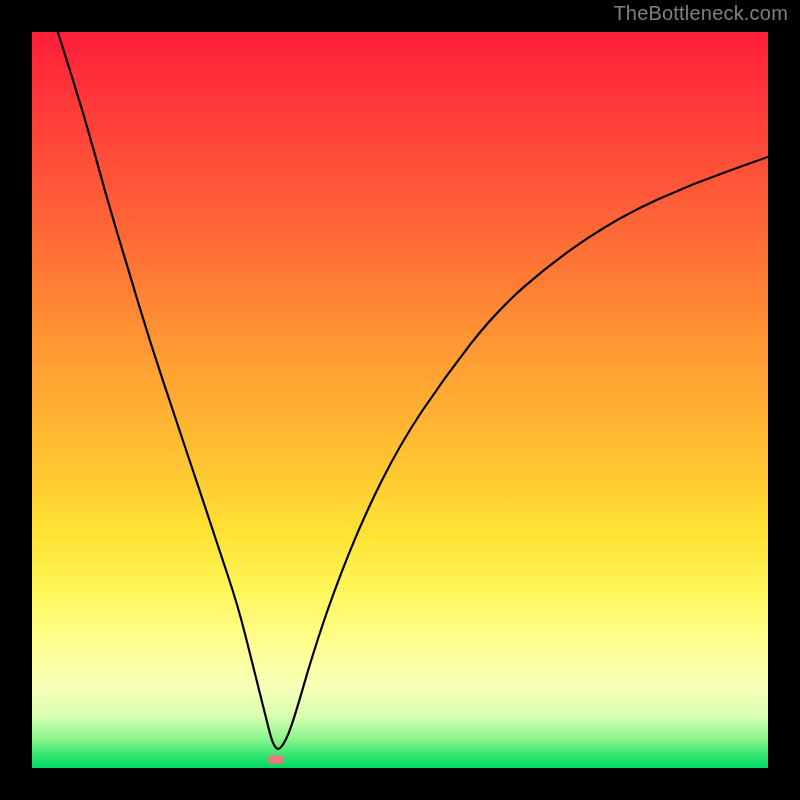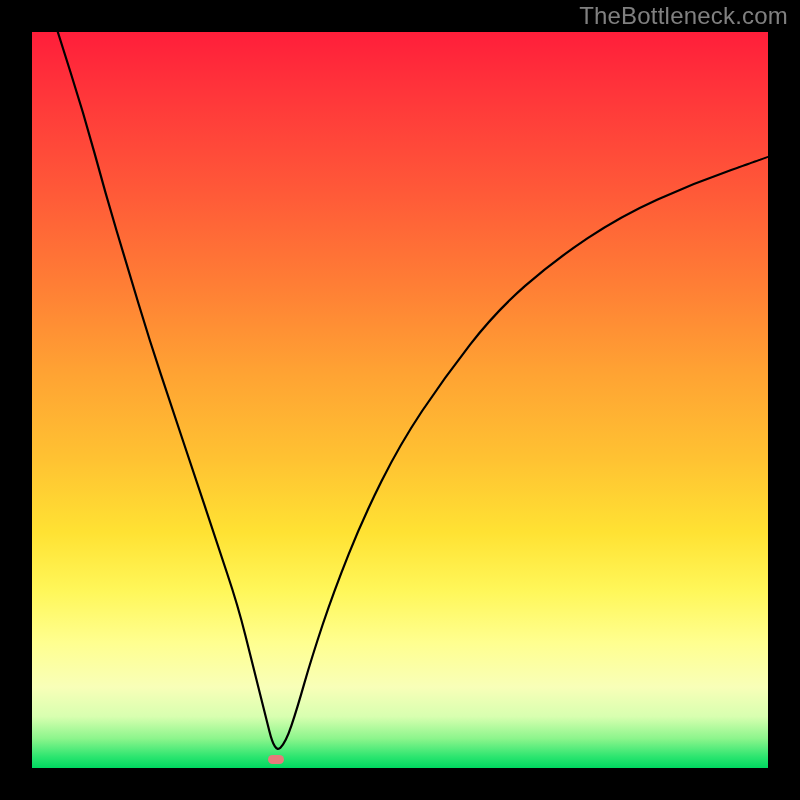--- a/index.html
+++ b/index.html
@@ -49,21 +49,21 @@
   }
   .curve-svg {
     position: absolute;
     inset: 0;
   }
   .watermark {
     position: absolute;
     top: 2px;
     right: 12px;
     color: #808080;
-    font-size: 24px;
+    font-size: 20px;
     font-weight: 400;
     letter-spacing: 0.2px;
   }
   .marker {
     position: absolute;
     background: #e77b7b;
     border-radius: 6px;
   }
 </style>
 </head>

